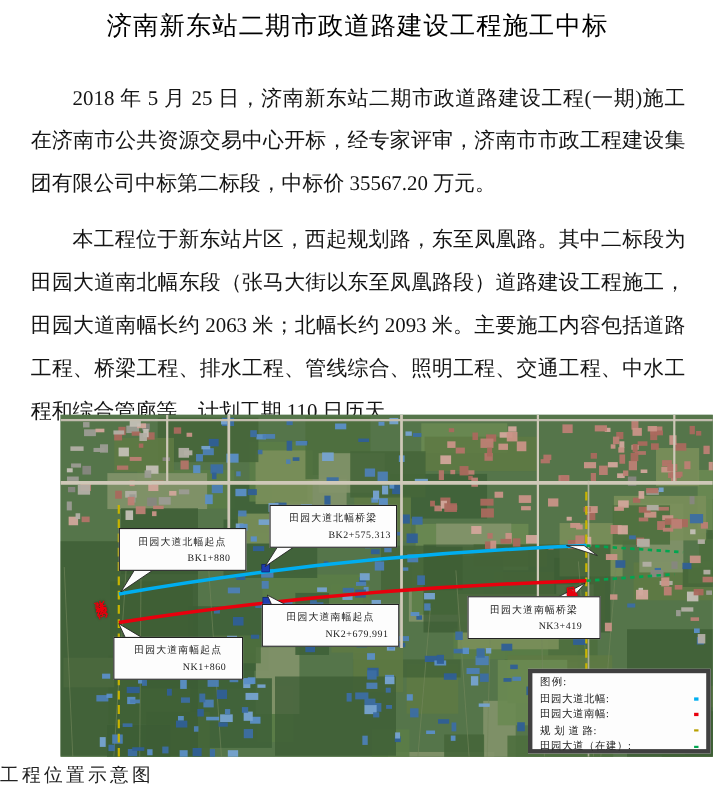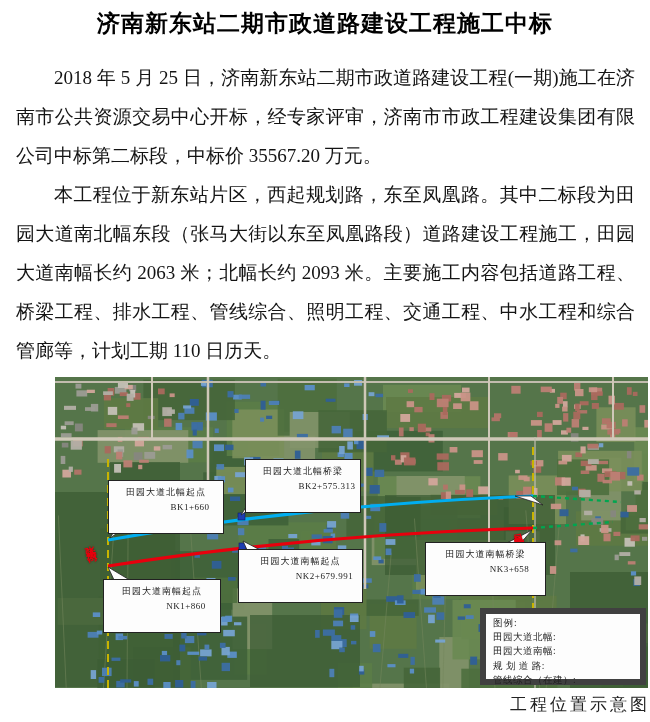--- a/index.html
+++ b/index.html
@@ -1,44 +1,44 @@
 <!DOCTYPE html>
 <html><head>
 <meta charset="utf-8">
 <style>
   html,body{margin:0;padding:0;background:#ffffff;}
   .doc{position:relative;width:650px;height:722px;background:#fff;overflow:hidden;
        font-family:"Liberation Serif","DejaVu Serif",serif;color:#111;}
   .title{position:absolute;top:8px;left:0;width:650px;text-align:center;
-         font-size:23px;font-weight:bold;letter-spacing:1px;color:#000;}
+         font-size:23px;font-weight:normal;letter-spacing:1px;color:#000;}
   .body-text{position:absolute;top:58px;left:16px;width:619px;
              font-size:19px;line-height:39px;text-align:justify;color:#141414;}
-  .body-text p{margin:0;text-indent:2em;}
+  .body-text p{margin:12px;text-indent:2em;}
   
   .map{position:absolute;left:55px;top:377px;width:593px;height:311px;background:#55754a;}
   .map svg{position:absolute;left:0;top:0;}
   .callout{position:absolute;background:#fdfdfd;border:1px solid #222;
            text-align:center;font-size:9px;line-height:15px;color:#222;
-           padding:4px 1px 18px 1px;box-sizing:border-box;z-index:4;}
+           padding:4px 1px 3px 1px;box-sizing:border-box;z-index:4;}
   .co-title{white-space:nowrap;letter-spacing:1px;}
   .co-station{white-space:nowrap;letter-spacing:.5px;margin-left:48px;}
   .road-label{position:absolute;writing-mode:vertical-rl;color:#e8000d;font-weight:bold;
               font-size:10.5px;letter-spacing:2px;z-index:3;text-shadow:0 0 2px rgba(0,0,0,.35);}
   .legend{position:absolute;left:425px;top:231px;width:166px;height:77px;z-index:5;
-          background:#fdfdfd;border:6px solid #404040;box-sizing:border-box;
+          background:#fdfdfd;border:4px solid #404040;box-sizing:border-box;
           padding:3px 7px 2px 7px;font-size:9.5px;color:#222;}
   .lg-title{height:13px;line-height:13px;letter-spacing:1px;}
   .lg-row{display:flex;align-items:center;height:14.5px;gap:48px;}
   .lg-row .lbl{width:88px;white-space:nowrap;letter-spacing:.5px;}
   .sw{flex:1;height:0;margin-left:4px;}
   .sw-north{border-top:3px solid #00aef0;}
   .sw-south{border-top:3px solid #e8000d;}
   .sw-plan {border-top:2.5px dashed #b8a000;}
   .sw-build{border-top:2.5px dashed #00a650;}
-  .caption{position:absolute;top:693px;left:0;width:650px;text-align:right;
+  .caption{position:absolute;top:693px;left:0;width:650px;text-align:left;
            font-size:17px;letter-spacing:3px;color:#222;}
 </style>
 </head>
 <body>
 
 <div class="doc">
 
   <div class="title">济南新东站二期市政道路建设工程施工中标</div>
 
   <div class="body-text">
@@ -616,57 +616,57 @@
       <polygon points="68,140 86,140 55,161" fill="#fdfdfd" stroke="#222" stroke-width=".8"></polygon>
       <polygon points="198,119 214,119 186,138" fill="#fdfdfd" stroke="#222" stroke-width=".8"></polygon>
       <polygon points="460,119 476,119 488,128" fill="#fdfdfd" stroke="#222" stroke-width=".8"></polygon>
       <polygon points="60,205 78,205 53,190" fill="#fdfdfd" stroke="#222" stroke-width=".8"></polygon>
       <polygon points="193,175 209,175 188,164" fill="#fdfdfd" stroke="#222" stroke-width=".8"></polygon>
       <polygon points="448,168 464,168 477,153" fill="#fdfdfd" stroke="#222" stroke-width=".8"></polygon>
     </svg>
 
     <div class="callout" style="left:53px;top:103px;width:116px">
       <div class="co-title">田园大道北幅起点</div>
-      <div class="co-station">BK1+660</div>
+      <div class="co-station">BK1+880</div>
     </div>
     <div class="callout" style="left:190px;top:82px;width:116px">
       <div class="co-title">田园大道北幅桥梁</div>
       <div class="co-station">BK2+575.313</div>
     </div>
     <div class="callout" style="left:48px;top:202px;width:118px">
       <div class="co-title">田园大道南幅起点</div>
       <div class="co-station">NK1+860</div>
     </div>
     <div class="callout" style="left:183px;top:172px;width:125px">
       <div class="co-title">田园大道南幅起点</div>
       <div class="co-station">NK2+679.991</div>
     </div>
     <div class="callout" style="left:370px;top:165px;width:121px">
       <div class="co-title">田园大道南幅桥梁</div>
-      <div class="co-station">NK3+658</div>
+      <div class="co-station">NK3+419</div>
     </div>
 
     <div class="road-label" style="left:34px;top:160px;height:78px;transform:rotate(-14deg)">张马大街</div>
     <div class="road-label" style="left:459px;top:148px;height:60px;transform:rotate(-10deg)">凤凰路</div>
 
     <div class="legend">
       <div class="lg-title">图例:</div>
       <div class="lg-row">
         <span class="lbl">田园大道北幅:</span>
         <span class="sw sw-north"></span>
       </div>
       <div class="lg-row">
         <span class="lbl">田园大道南幅:</span>
         <span class="sw sw-south"></span>
       </div>
       <div class="lg-row">
         <span class="lbl">规 划 道 路:</span>
         <span class="sw sw-plan"></span>
       </div>
       <div class="lg-row">
-        <span class="lbl">管线综合（在建）:</span>
+        <span class="lbl">田园大道（在建）:</span>
         <span class="sw sw-build"></span>
       </div>
     </div>
   </div>
 
   <div class="caption">工程位置示意图</div>
 </div>
 
 </body></html>

